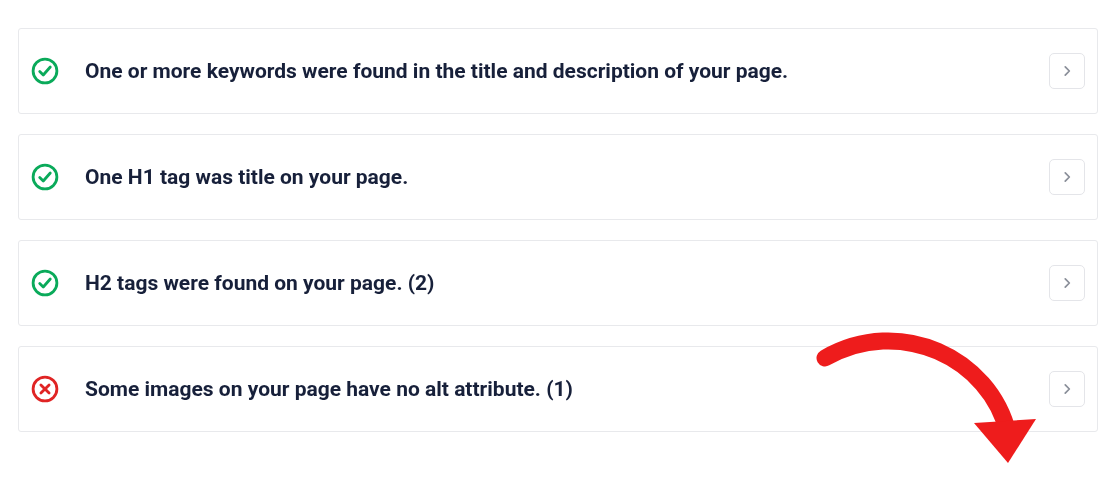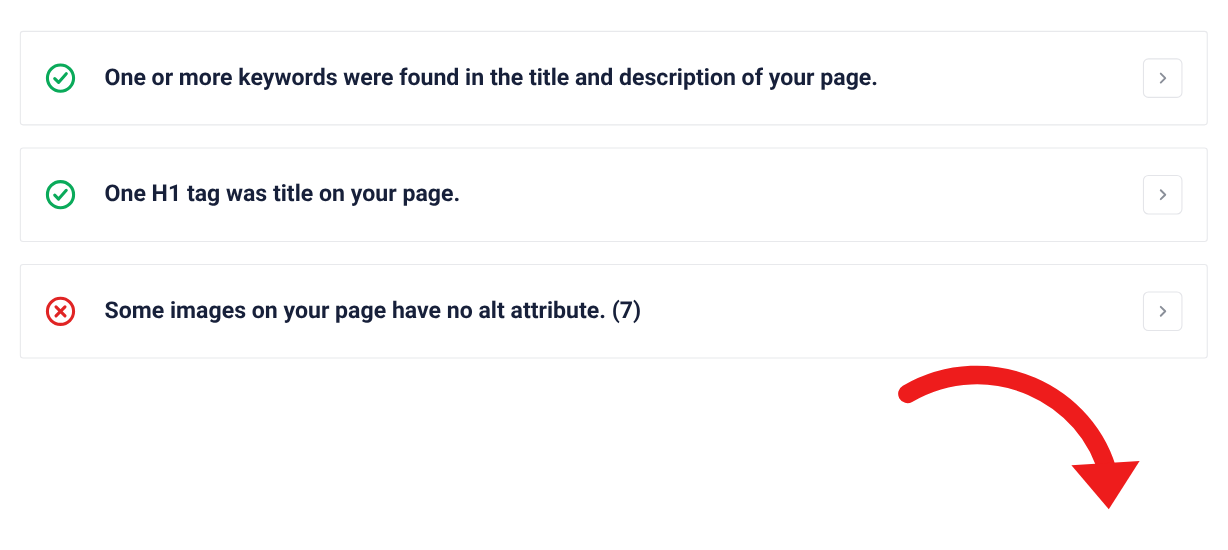--- a/index.html
+++ b/index.html
@@ -15,21 +15,21 @@
       display: flex;
       flex-direction: column;
       gap: 20px;
     }
     .item {
       display: flex;
       align-items: center;
       border: 1px solid #e8e9ec;
       border-radius: 3px;
       background: #ffffff;
-      padding: 24px 22px;
+      padding: 24px 12px;
       min-height: 84px;
     }
     .status-icon {
       width: 28px;
       height: 28px;
       flex: 0 0 28px;
       display: flex;
       align-items: center;
       justify-content: center;
       margin-right: 26px;
@@ -93,30 +93,46 @@
     <span class="item-text">One H1 tag was title on your page.</span>
     <button class="expand-btn">
       <span>
         <svg viewBox="0 0 24 24" fill="none" stroke="#8a8f99" stroke-width="3" stroke-linecap="round" stroke-linejoin="round">
           <polyline points="9 5 16 12 9 19"></polyline>
         </svg>
       </span>
     </button>
   </div>
 
+  <div class="item">
+    <span class="status-icon">
+      <svg viewBox="0 0 24 24" fill="none" stroke="#0aaa5a" stroke-width="2.4" stroke-linecap="round" stroke-linejoin="round">
+        <circle cx="12" cy="12" r="10.2"></circle>
+        <path d="M7.5 12.4l3 3 6-6.8"></path>
+      </svg>
+    </span>
+    <span class="item-text">H2 tags were found on your page. (2)</span>
+    <button class="expand-btn">
+      <span>
+        <svg viewBox="0 0 24 24" fill="none" stroke="#8a8f99" stroke-width="3" stroke-linecap="round" stroke-linejoin="round">
+          <polyline points="9 5 16 12 9 19"></polyline>
+        </svg>
+      </span>
+    </button>
+  </div>
 
   <div class="item">
     <span class="status-icon">
       <svg viewBox="0 0 24 24" fill="none" stroke="#e02424" stroke-width="2.4" stroke-linecap="round" stroke-linejoin="round">
         <circle cx="12" cy="12" r="10.2"></circle>
         <line x1="8.5" y1="8.5" x2="15.5" y2="15.5"></line>
         <line x1="15.5" y1="8.5" x2="8.5" y2="15.5"></line>
       </svg>
     </span>
-    <span class="item-text">Some images on your page have no alt attribute. (7)</span>
+    <span class="item-text">Some images on your page have no alt attribute. (1)</span>
     <button class="expand-btn">
       <span>
         <svg viewBox="0 0 24 24" fill="none" stroke="#8a8f99" stroke-width="3" stroke-linecap="round" stroke-linejoin="round">
           <polyline points="9 5 16 12 9 19"></polyline>
         </svg>
       </span>
     </button>
   </div>
 
 </div>

